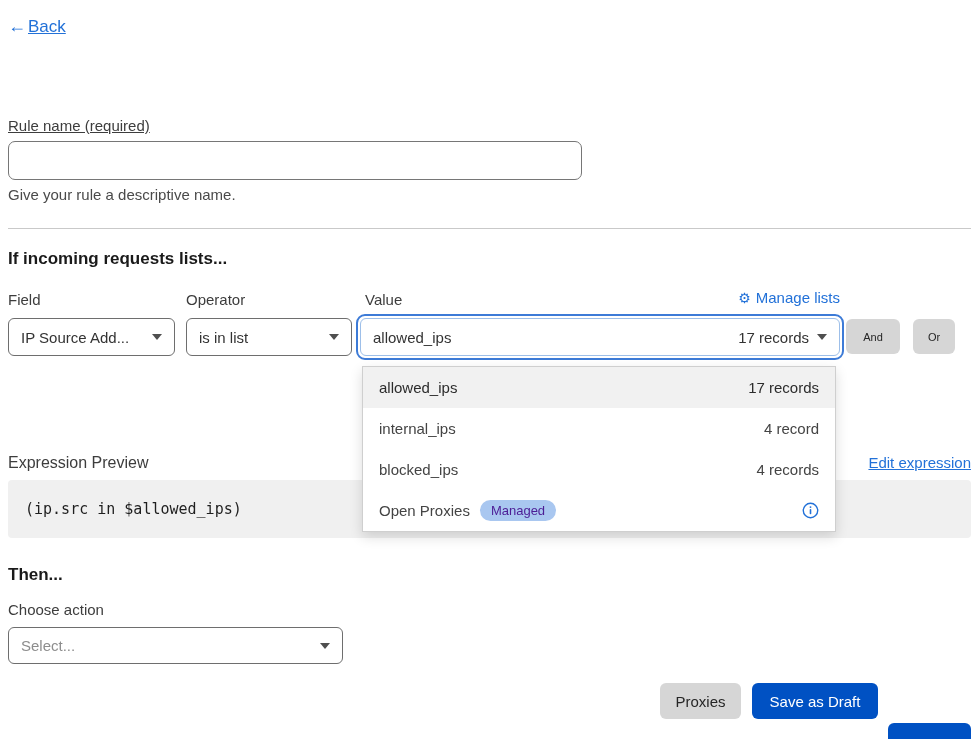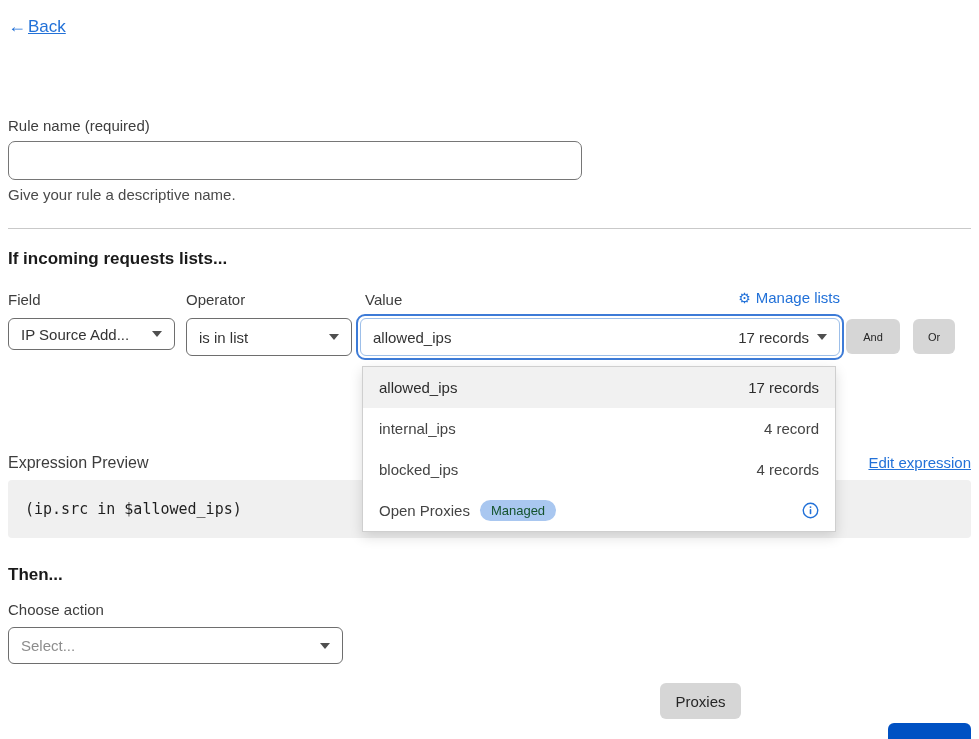--- a/index.html
+++ b/index.html
@@ -35,21 +35,21 @@
   .about-badge {
     display: inline-flex; align-items: center; gap: 7px;
     background: #edebfa; color: #3e3cb8;
     font-size: 15px; padding: 5px 12px; border-radius: 14px;
     cursor: pointer;
   }
   .book-icon { display: inline-flex; }
 
   
   .form-label { font-size: 15px; color: #3d3d3d; }
-  .rule-name-label { left: 8px; top: 117px; }
+  .rule-name-label { left: 8px; top: 117px; text-decoration: underline; }
   .rule-name-input {
     left: 8px; top: 141px; width: 574px; height: 39px;
     border: 1px solid #767676; border-radius: 7px;
     font-size: 15px; padding: 0 12px; color: #1f1f1f;
     font-family: "Liberation Sans", sans-serif;
   }
   .helper-text { left: 8px; top: 186px; font-size: 15px; color: #4a4a4a; }
 
   .divider { left: 8px; top: 228px; width: 963px; height: 0; border-top: 1px solid #c9c9c9; }
 
@@ -74,21 +74,21 @@
     cursor: pointer;
   }
   .chevron {
     width: 0; height: 0;
     border-left: 5px solid transparent;
     border-right: 5px solid transparent;
     border-top: 6px solid #4f4f4f;
     margin-left: 8px;
     flex: none;
   }
-  .field-select { left: 8px; top: 318px; width: 167px; height: 32px; }
+  .field-select { left: 8px; top: 318px; width: 167px; height: 38px; }
   .operator-select { left: 186px; top: 318px; width: 166px; height: 38px; }
 
   
   .value-wrap {
     left: 356px; top: 314px; width: 488px; height: 46px;
     border: 2px solid #3d7bd7; border-radius: 9px;
     padding: 2px; background: #fff;
   }
   .value-select {
     width: 100%; height: 100%;
@@ -119,21 +119,21 @@
   }
   .dropdown-item {
     height: 41px; padding: 0 16px;
     display: flex; align-items: center; justify-content: space-between;
     font-size: 15px; color: #444;
     cursor: pointer;
   }
   .dropdown-item.selected { background: #f1f1f1; color: #2c2c2c; }
   .item-left { display: flex; align-items: center; gap: 10px; }
   .managed-badge {
-    background: #a9c7f0; color: #14532d;
+    background: #a9c7f0; color: #4c1d95;
     font-size: 13px; padding: 3px 11px; border-radius: 11px;
   }
   .info-icon { display: inline-flex; cursor: pointer; }
 
   
   .expr-label { left: 8px; top: 454px; font-size: 16px; color: #3d3d3d; }
   .edit-link { top: 454px; right: 8px; text-decoration: underline; }
   .expr-block {
     left: 8px; top: 480px; width: 963px; height: 58px;
     background: #f0f0f0; border-radius: 4px;
@@ -256,15 +256,16 @@
   </div>
 
   <h2 class="abs section-heading then-heading">Then...</h2>
   <label class="abs form-label action-label">Choose action</label>
   <div class="abs select action-select">
     <span class="placeholder">Select...</span>
     <span class="chevron"></span>
   </div>
 
   <button class="abs btn btn-secondary cancel-btn">Proxies</button>
+  <button class="abs btn btn-primary save-draft-btn">Save as Draft</button>
   <button class="abs btn btn-primary deploy-btn">Deploy</button>
 
 </div>
 
 </body></html>

